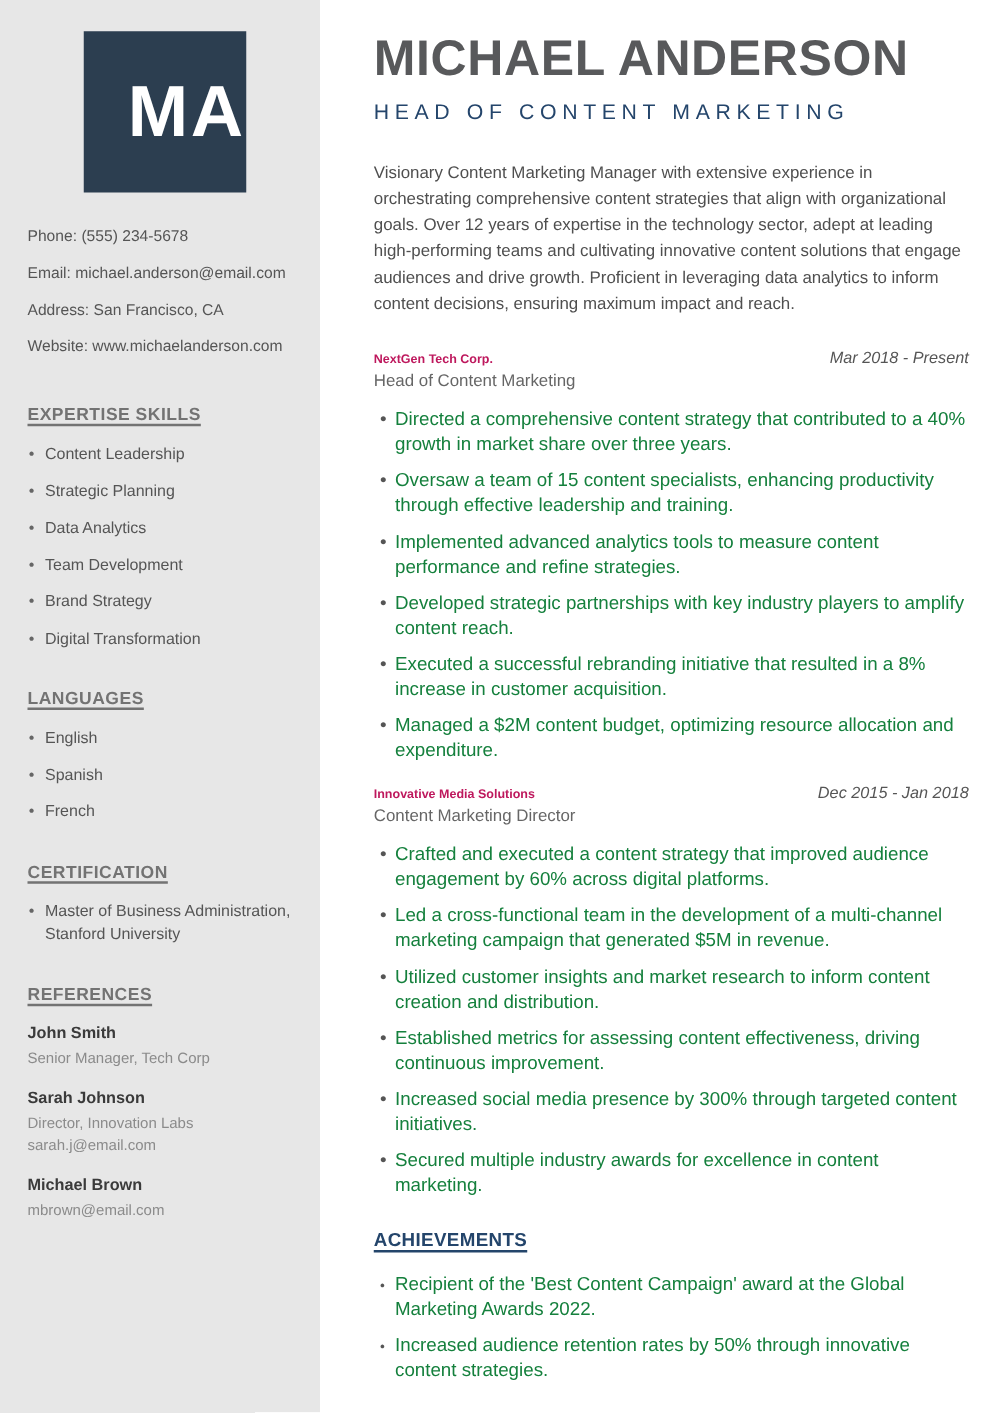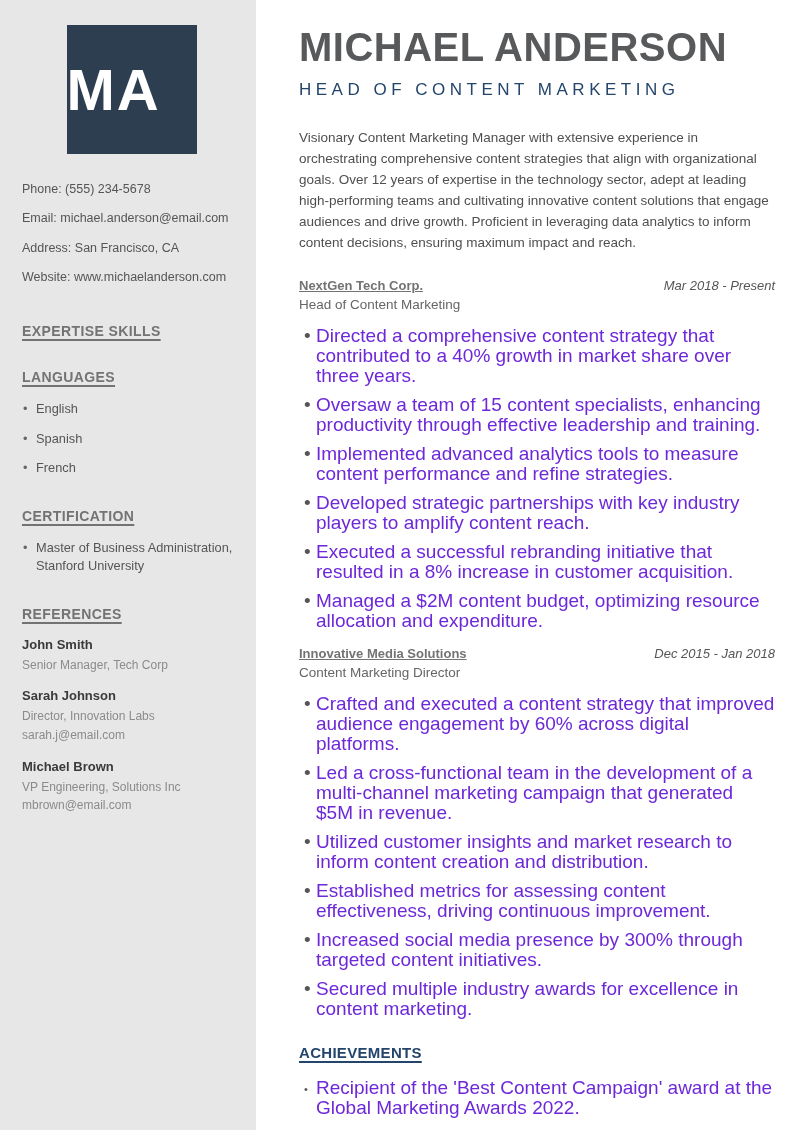--- a/index.html
+++ b/index.html
@@ -10,21 +10,21 @@
     font-family: "Liberation Sans", "DejaVu Sans", sans-serif;
   }
 
   
   .sidebar {
     position: absolute; left: 0; top: 0; width: 256px; height: 1130px;
     background: #e7e7e7; padding: 25px 15px 20px 22px;
   }
   .monogram {
     width: 130px; height: 129px; background: #2c3e50;
-    margin: 0 auto; display: flex; align-items: center; justify-content: flex-start;
+    margin: 0 auto; display: flex; align-items: center; justify-content: flex-end;
   }
   .monogram span {
     color: #ffffff; font-size: 58px; font-weight: 700; letter-spacing: 2px; line-height: 1;
   }
   .contact { margin-top: 27px; }
   .contact-row { font-size: 12.5px; color: #555555; margin-bottom: 13px; line-height: 1.3; }
 
   .side-h {
     font-size: 14px; font-weight: 700; color: #737373; letter-spacing: .4px;
     text-decoration: underline; text-underline-offset: 3px; text-decoration-thickness: 1.5px;
@@ -58,28 +58,28 @@
   }
   .summary { margin: 0 0 25px; font-size: 13.5px; line-height: 21px; color: #4f4f4f; }
 
   .main-h {
     margin: 0 0 17px; font-size: 15px; font-weight: 700; color: #24456b;
     letter-spacing: .3px; text-decoration: underline; text-underline-offset: 3px;
     text-decoration-thickness: 1.5px;
   }
   .job + .job { margin-top: 15px; }
   .job-head { display: flex; justify-content: space-between; align-items: baseline; }
-  .company { font-size: 13px; font-weight: 700; color: #737373; text-decoration: underline; }
+  .company { font-size: 10px; font-weight: 700; color: #be185d; }
   .dates { font-size: 13px; font-style: italic; color: #555555; }
   .job-role { margin: 4px 0 0; font-size: 13.5px; color: #666666; }
 
   .bullets { list-style: none; margin: 14px 0 0; padding: 0; }
   .bullets li {
-    position: relative; padding-left: 17px; font-size: 19px; line-height: 20px;
-    color: #6d28d9; margin-bottom: 9px;
+    position: relative; padding-left: 17px; font-size: 15px; line-height: 20px;
+    color: #15803d; margin-bottom: 9px;
   }
   .bullets li::before { content: "•"; position: absolute; left: 5px; color: #555555; }
 
   .achievements { margin-top: 25px; }
   .bullets.small li::before { font-size: 11px; top: 1px; }
 </style>
 </head>
 <body>
 
 <div class="page">
@@ -102,20 +102,28 @@
         <span>Address:</span>
         <span>San Francisco, CA</span>
       </div>
       <div class="contact-row">
         <span>Website:</span>
         <span>www.michaelanderson.com</span>
       </div>
     </div>
 
     <h3 class="side-h first">EXPERTISE SKILLS</h3>
+    <ul class="side-list">
+      <li>Content Leadership</li>
+      <li>Strategic Planning</li>
+      <li>Data Analytics</li>
+      <li>Team Development</li>
+      <li>Brand Strategy</li>
+      <li>Digital Transformation</li>
+    </ul>
 
     <h3 class="side-h">LANGUAGES</h3>
     <ul class="side-list">
       <li>English</li>
       <li>Spanish</li>
       <li>French</li>
     </ul>
 
     <h3 class="side-h">CERTIFICATION</h3>
     <ul class="side-list">
@@ -127,21 +135,20 @@
       <p class="ref-name">John Smith</p>
       <div class="ref-line">Senior Manager, Tech Corp</div>
     </div>
     <div class="ref">
       <p class="ref-name">Sarah Johnson</p>
       <div class="ref-line">Director, Innovation Labs</div>
       <div class="ref-line">sarah.j@email.com</div>
     </div>
     <div class="ref">
       <p class="ref-name">Michael Brown</p>
-      <div class="ref-line">VP Engineering, Solutions Inc</div>
       <div class="ref-line">mbrown@email.com</div>
     </div>
   </aside>
 
   <main class="main">
     <h1 class="name">MICHAEL ANDERSON</h1>
     <h2 class="role-title">HEAD OF CONTENT MARKETING</h2>
     <p class="summary">Visionary Content Marketing Manager with extensive experience in orchestrating comprehensive content strategies that align with organizational goals. Over 12 years of expertise in the technology sector, adept at leading high-performing teams and cultivating innovative content solutions that engage audiences and drive growth. Proficient in leveraging data analytics to inform content decisions, ensuring maximum impact and reach.</p>
 
 

